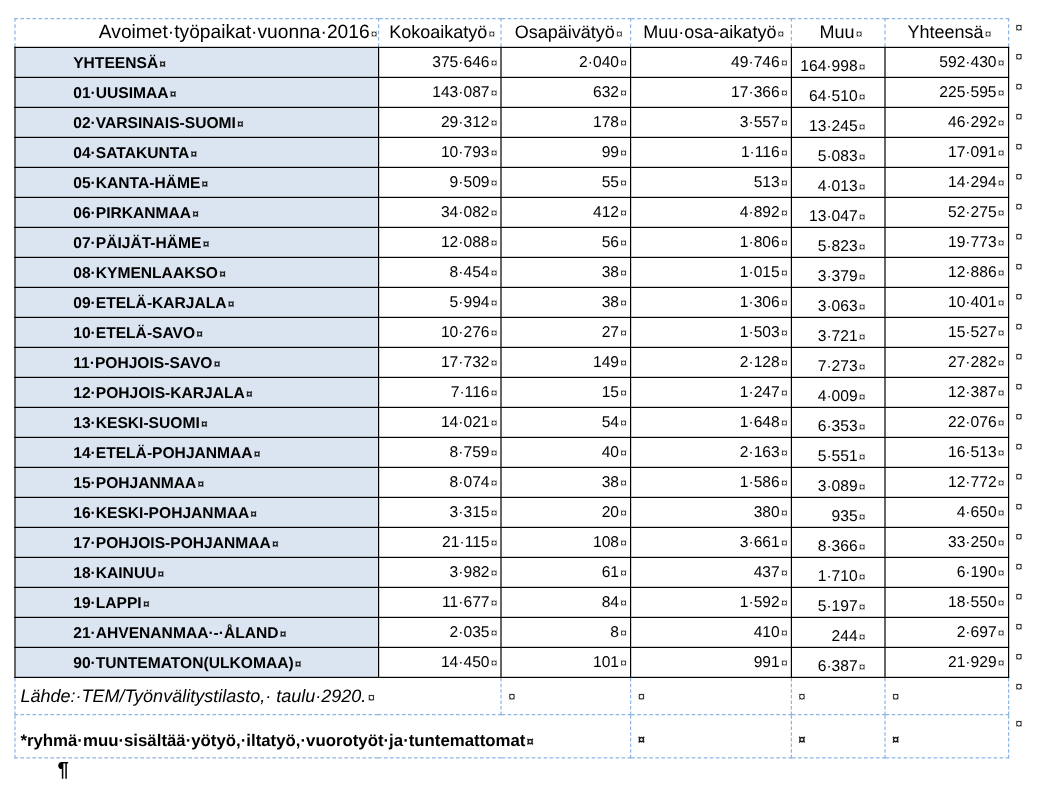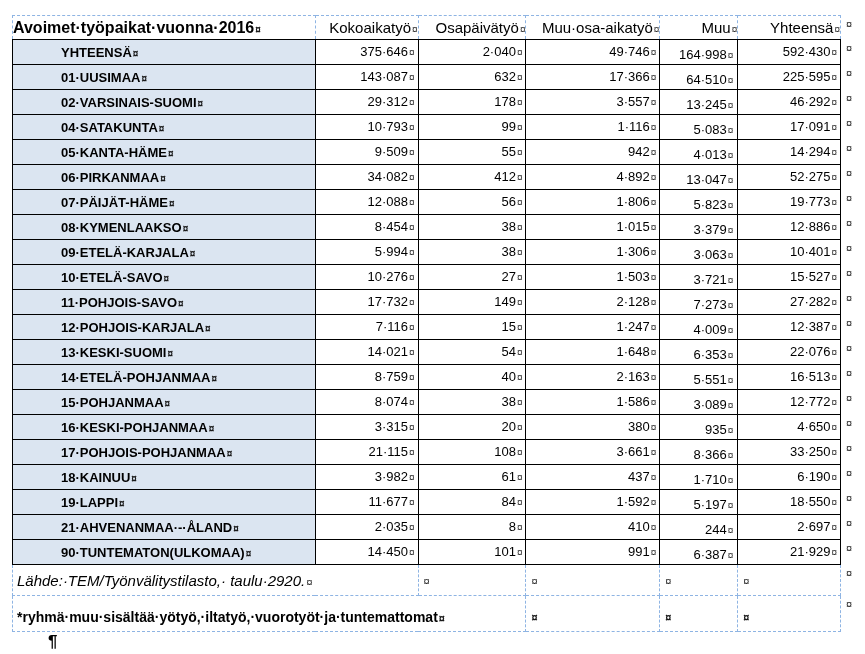--- a/index.html
+++ b/index.html
@@ -22,26 +22,26 @@
     table-layout:fixed;
   }
   td{overflow:hidden;white-space:nowrap;}
   
   tr.hdr{height:24px;}
   tr.hdr td.h{
     border:1px dashed var(--grid);
     font-size:15px;
     vertical-align:middle;
     padding:0 0 0 4px;
+    text-align:center;
+  }
+  tr.hdr td.title{
+    font-weight:normal;
+    font-size:16px;
     text-align:right;
-  }
-  tr.hdr td.title{
-    font-weight:bold;
-    font-size:16px;
-    text-align:left;
     padding:0;
   }
   
   tr.data-row{height:25px;}
   tr.data-row td.region{
     border:1.5px solid var(--line);
     background:var(--fill);
     font-weight:bold;
     font-size:13px;
     text-align:left;
@@ -50,21 +50,21 @@
   }
   tr.data-row td.val{
     border:1.5px solid var(--line);
     font-size:13px;
     text-align:right;
     vertical-align:top;
     padding:4px 3px 0 0;
   }
   tr.data-row td.val.muu{
     vertical-align:bottom;
-    padding:0 4px 2px 0;
+    padding:0 16px 2px 0;
   }
   
   td.rowend{
     border:none;
     vertical-align:top;
     text-align:left;
     padding:2px 0 0 5px;
     font-size:11px;
     color:#1a1a1a;
   }
@@ -160,21 +160,21 @@
           <td class="val"><span>99</span><span class="cm">¤</span></td>
           <td class="val"><span>1·116</span><span class="cm">¤</span></td>
           <td class="val muu"><span>5·083</span><span class="cm">¤</span></td>
           <td class="val"><span>17·091</span><span class="cm">¤</span></td>
           <td class="rowend"><span>¤</span></td>
         </tr>
         <tr class="data-row">
           <td class="region"><span>05·KANTA-HÄME</span><span class="cm">¤</span></td>
           <td class="val"><span>9·509</span><span class="cm">¤</span></td>
           <td class="val"><span>55</span><span class="cm">¤</span></td>
-          <td class="val"><span>942</span><span class="cm">¤</span></td>
+          <td class="val"><span>513</span><span class="cm">¤</span></td>
           <td class="val muu"><span>4·013</span><span class="cm">¤</span></td>
           <td class="val"><span>14·294</span><span class="cm">¤</span></td>
           <td class="rowend"><span>¤</span></td>
         </tr>
         <tr class="data-row">
           <td class="region"><span>06·PIRKANMAA</span><span class="cm">¤</span></td>
           <td class="val"><span>34·082</span><span class="cm">¤</span></td>
           <td class="val"><span>412</span><span class="cm">¤</span></td>
           <td class="val"><span>4·892</span><span class="cm">¤</span></td>
           <td class="val muu"><span>13·047</span><span class="cm">¤</span></td>

